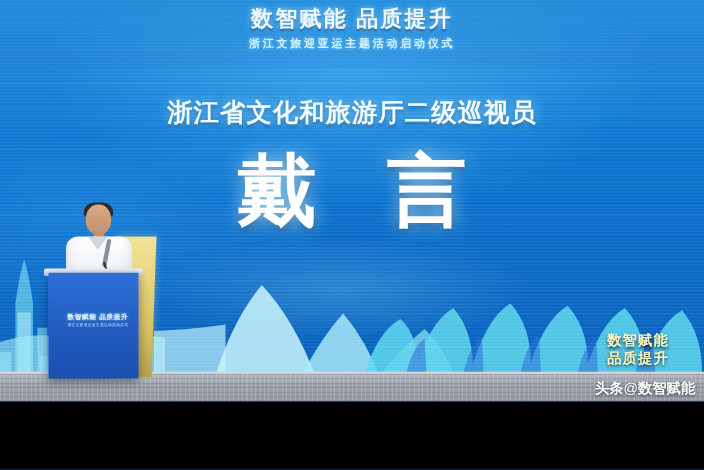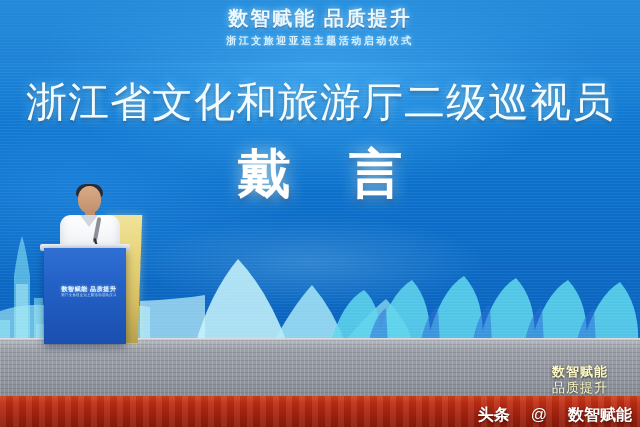--- a/index.html
+++ b/index.html
@@ -1,17 +1,17 @@
 <!DOCTYPE html>
 <html><head>
 <meta charset="utf-8">
 <style>
   html,body{margin:0;padding:0;background:#000;}
   #stage{
-    position:relative;width:640px;height:427px;overflow:hidden;
+    position:relative;width:640px;height:365px;overflow:hidden;
     font-family:"Liberation Sans","DejaVu Sans",sans-serif;
     background:#0b6fd0;
   }
 
   
   .backdrop{
     position:absolute;left:0;top:0;width:640px;height:345px;
     background:
       radial-gradient(ellipse 70% 60% at 50% 18%, #2f9ae8 0%, rgba(47,154,232,0) 62%),
       radial-gradient(ellipse 50% 40% at 12% 55%, #1a7fd8 0%, rgba(26,127,216,0) 70%),
@@ -48,28 +48,28 @@
     margin-top:6px;
     font-size:10px;line-height:12px;letter-spacing:2.5px;font-weight:bold;
     color:#d8f1ff;
     text-shadow:0 0 4px rgba(140,215,255,.9);
     white-space:nowrap;
   }
 
   
   .title-role{
     position:absolute;left:0;top:84px;width:640px;text-align:center;
-    font-size:41px;line-height:36px;font-weight:normal;letter-spacing:1px;
+    font-size:23px;line-height:36px;font-weight:bold;letter-spacing:1px;
     color:#f2fbff;
     text-shadow:0 0 10px rgba(150,225,255,.9),0 2px 4px rgba(0,45,100,.75);
     white-space:nowrap;
   }
   .title-name{
     position:absolute;left:0;top:128px;width:640px;text-align:center;
-    font-size:53px;line-height:92px;font-weight:bold;letter-spacing:22px;
+    font-size:72px;line-height:92px;font-weight:bold;letter-spacing:22px;
     text-indent:22px;
     color:#ffffff;
     text-shadow:0 0 16px rgba(170,230,255,.95),0 3px 8px rgba(0,40,95,.8);
     white-space:nowrap;
   }
 
   
   .mountains{position:absolute;left:0;top:215px;width:640px;height:130px;}
   .waves{position:absolute;left:330px;top:250px;width:310px;height:95px;}
   .skyline{position:absolute;left:-4px;top:236px;width:140px;height:110px;}
@@ -160,26 +160,26 @@
   
   .corner-logo{
     position:absolute;right:8px;bottom:31px;width:104px;text-align:center;
     color:#fef9c3;
   }
   .corner-logo .cl1{
     font-size:13px;line-height:16px;font-weight:bold;letter-spacing:1px;
     text-shadow:0 1px 3px rgba(0,0,0,.75);
   }
   .corner-logo .cl2{
-    font-size:13px;line-height:16px;font-weight:normal;letter-spacing:1px;
+    font-size:13px;line-height:16px;font-weight:bold;letter-spacing:1px;
     text-shadow:0 1px 3px rgba(0,0,0,.75);
   }
   .watermark{
-    position:absolute;right:8px;bottom:5px;display:flex;align-items:center;gap:21px;
-    color:#ffffff;font-size:16px;line-height:14px;font-weight:bold;
+    position:absolute;right:8px;bottom:5px;display:flex;align-items:center;gap:0;
+    color:#ffffff;font-size:13px;line-height:14px;font-weight:bold;
     text-shadow:0 1px 3px rgba(0,0,0,.65);white-space:nowrap;
   }
   .watermark .wm-at{font-weight:normal;}
 </style>
 </head>
 <body>
 
 <div id="stage">
 
   <div class="backdrop"></div>

